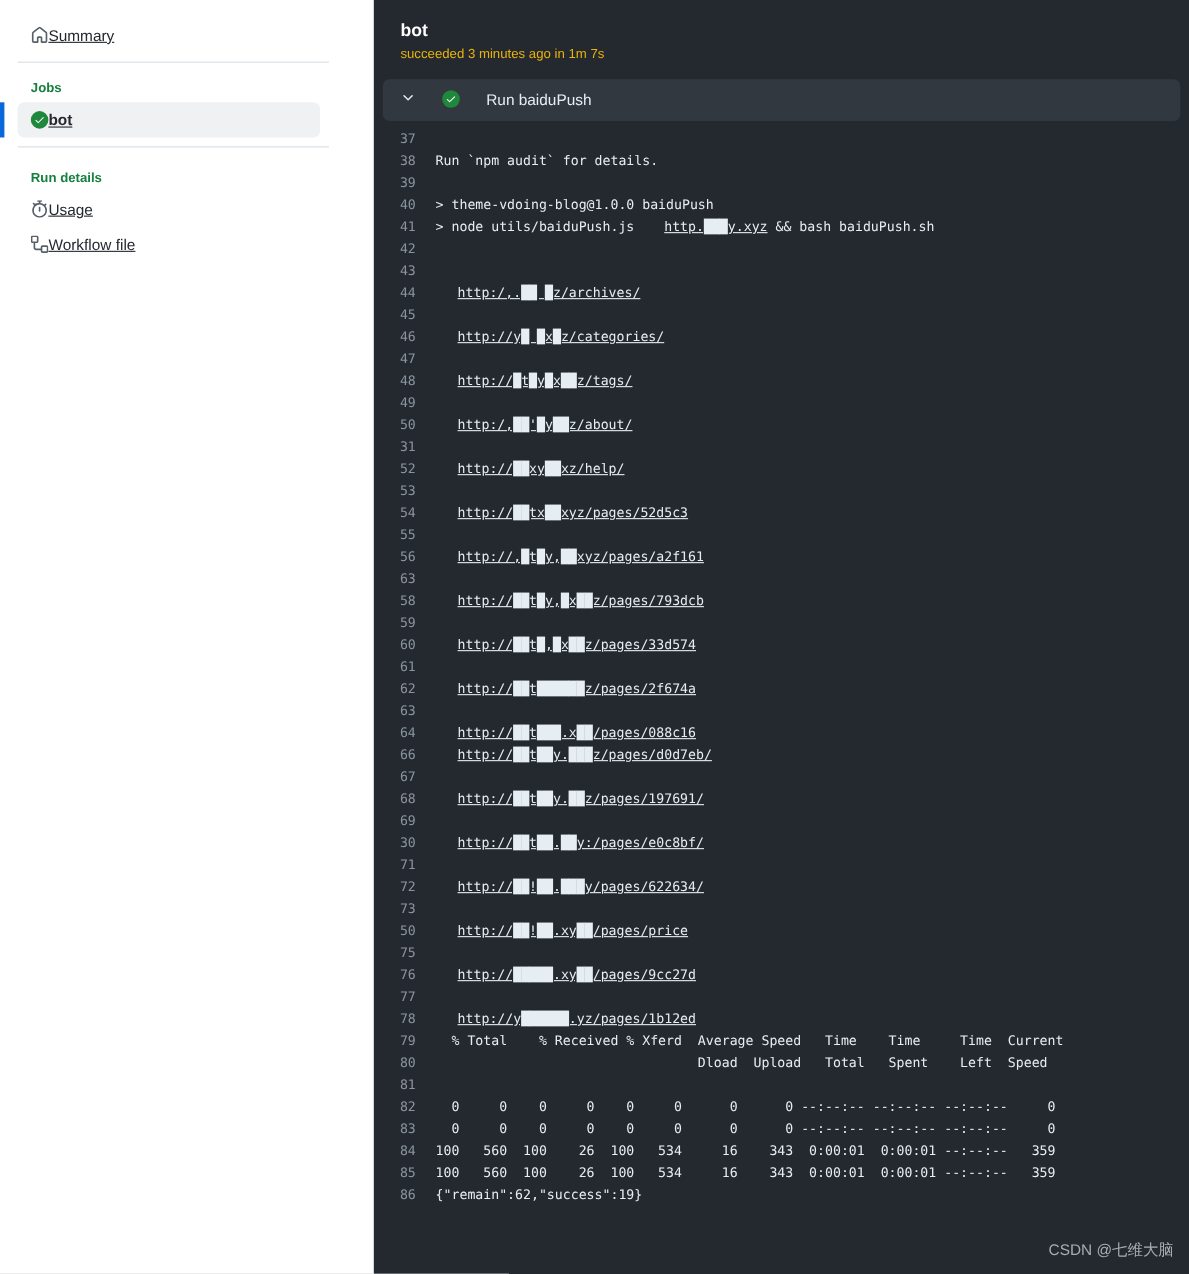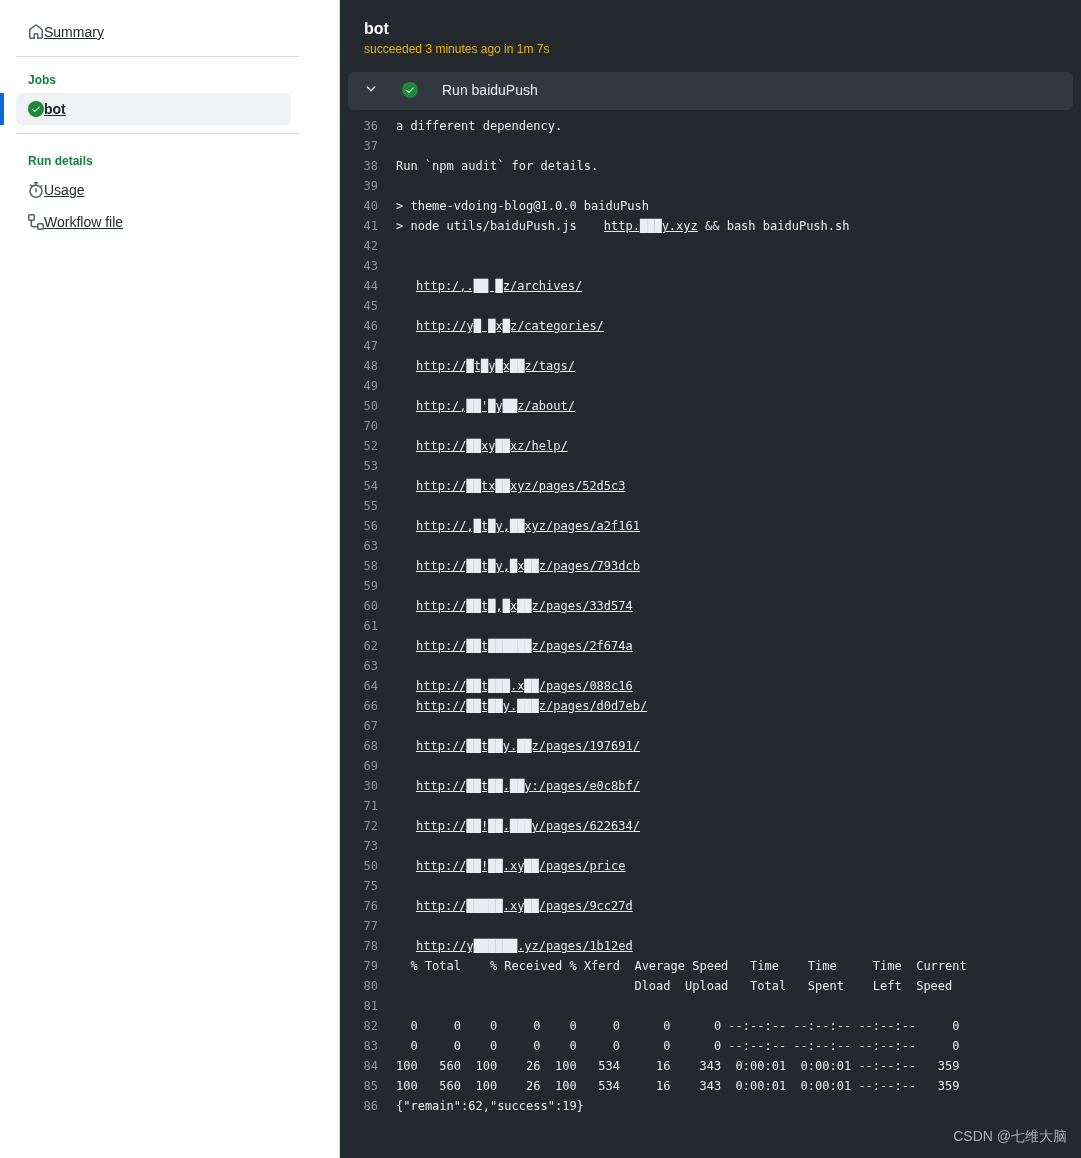--- a/index.html
+++ b/index.html
@@ -163,36 +163,35 @@
       </svg>
     <span class="check-circle">
       <svg viewBox="0 0 16 16">
           <path d="M13.78 4.22a.75.75 0 0 1 0 1.06l-7.25 7.25a.75.75 0 0 1-1.06 0L2.22 9.28a.75.75 0 1 1 1.06-1.06L6 10.94l6.72-6.72a.75.75 0 0 1 1.06 0Z"></path>
         </svg>
     </span>
     <span class="step-label">Run baiduPush</span>
   </div>
 
   <div class="log-area" id="log-area">
-      <div class="log-line"><span class="log-num">36</span><span class="log-content">a different dependency.</span></div>
       <div class="log-line"><span class="log-num">37</span><span class="log-content"></span></div>
       <div class="log-line"><span class="log-num">38</span><span class="log-content">Run `npm audit` for details.</span></div>
       <div class="log-line"><span class="log-num">39</span><span class="log-content"></span></div>
       <div class="log-line"><span class="log-num">40</span><span class="log-content">&gt; theme-vdoing-blog@1.0.0 baiduPush</span></div>
       <div class="log-line"><span class="log-num">41</span><span class="log-content">&gt; node utils/baiduPush.js <span class="url">http.​███​y.xyz</span> &amp;&amp; bash baiduPush.sh</span></div>
       <div class="log-line"><span class="log-num">42</span><span class="log-content"></span></div>
       <div class="log-line"><span class="log-num">43</span><span class="log-content"></span></div>
       <div class="log-line"><span class="log-num">44</span><span class="log-content"><span class="url">http:/,​.██ █z/archives/</span></span></div>
       <div class="log-line"><span class="log-num">45</span><span class="log-content"></span></div>
       <div class="log-line"><span class="log-num">46</span><span class="log-content"><span class="url">http://y​█ █x█z/categories/</span></span></div>
       <div class="log-line"><span class="log-num">47</span><span class="log-content"></span></div>
       <div class="log-line"><span class="log-num">48</span><span class="log-content"><span class="url">http://​█t█y█x██z/tags/</span></span></div>
       <div class="log-line"><span class="log-num">49</span><span class="log-content"></span></div>
       <div class="log-line"><span class="log-num">50</span><span class="log-content"><span class="url">http:/,​██'█y██z/about/</span></span></div>
-      <div class="log-line"><span class="log-num">70</span><span class="log-content"></span></div>
+      <div class="log-line"><span class="log-num">31</span><span class="log-content"></span></div>
       <div class="log-line"><span class="log-num">52</span><span class="log-content"><span class="url">http://​██xy██xz/help/</span></span></div>
       <div class="log-line"><span class="log-num">53</span><span class="log-content"></span></div>
       <div class="log-line"><span class="log-num">54</span><span class="log-content"><span class="url">http://​██tx██xyz/pages/52d5c3</span></span></div>
       <div class="log-line"><span class="log-num">55</span><span class="log-content"></span></div>
       <div class="log-line"><span class="log-num">56</span><span class="log-content"><span class="url">http://,​█t█y,██xyz/pages/a2f161</span></span></div>
       <div class="log-line"><span class="log-num">63</span><span class="log-content"></span></div>
       <div class="log-line"><span class="log-num">58</span><span class="log-content"><span class="url">http://​██t█y,█x██z/pages/793dcb</span></span></div>
       <div class="log-line"><span class="log-num">59</span><span class="log-content"></span></div>
       <div class="log-line"><span class="log-num">60</span><span class="log-content"><span class="url">http://​██t█,█x██z/pages/33d574</span></span></div>
       <div class="log-line"><span class="log-num">61</span><span class="log-content"></span></div>

